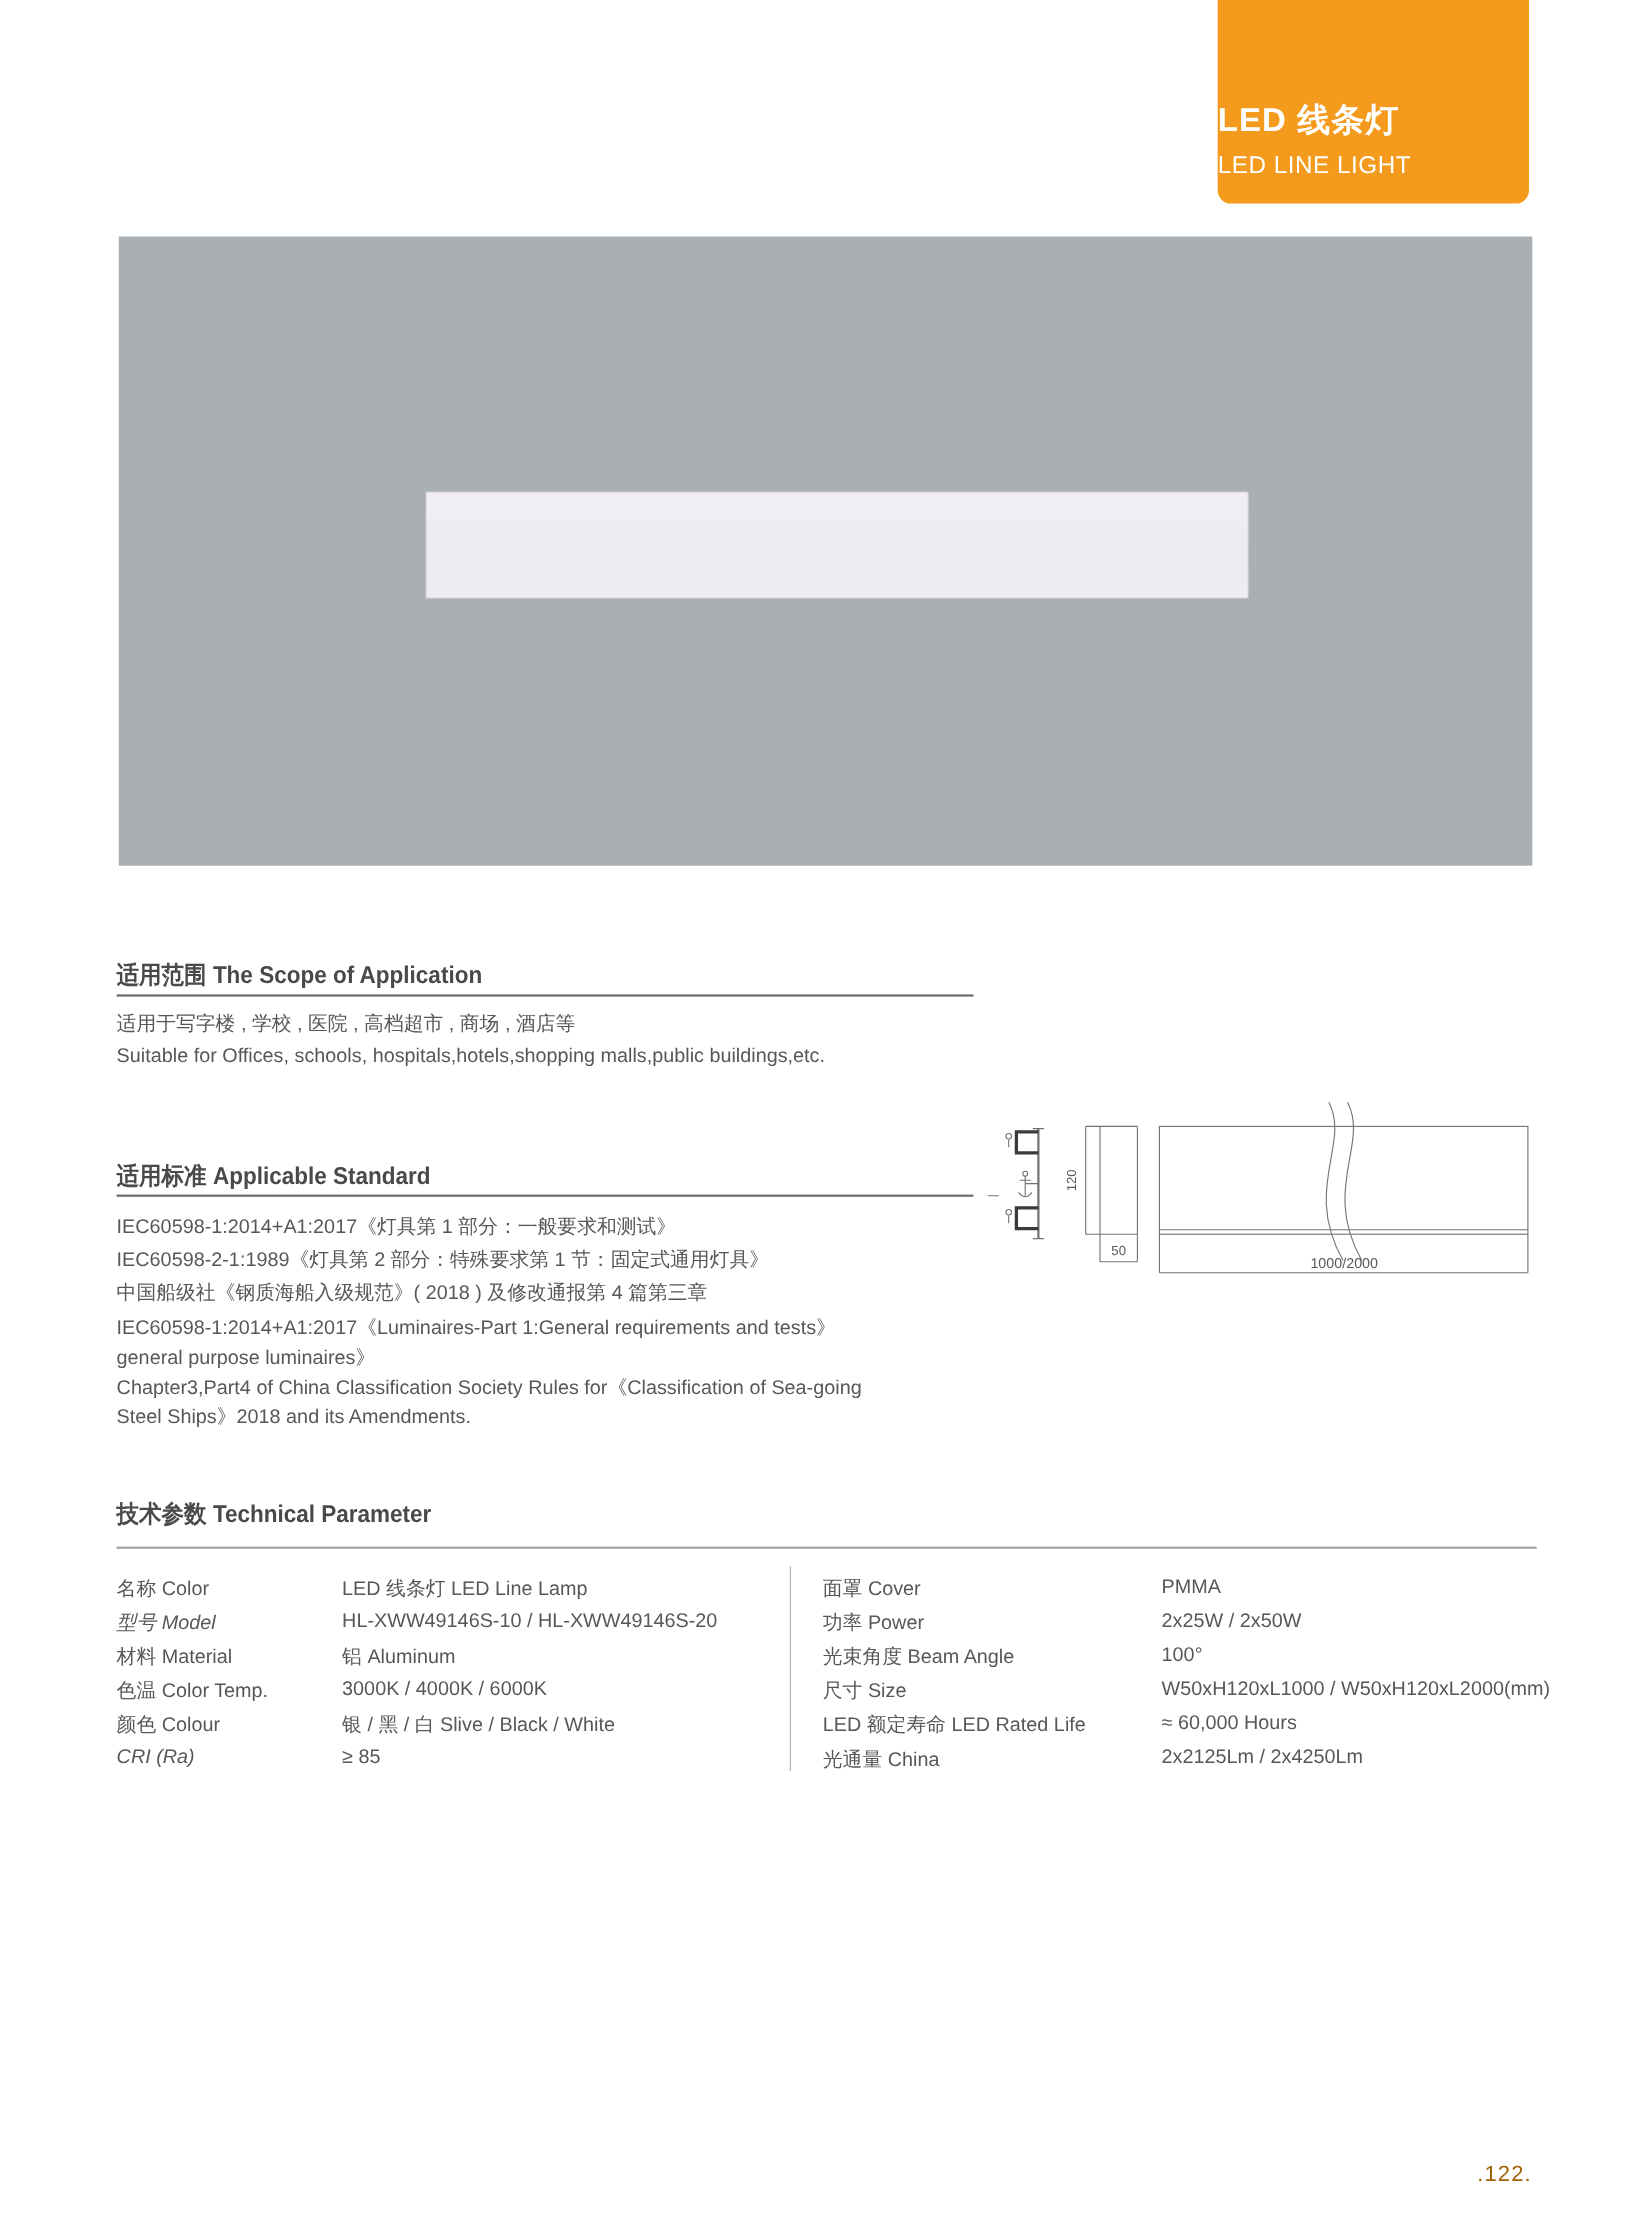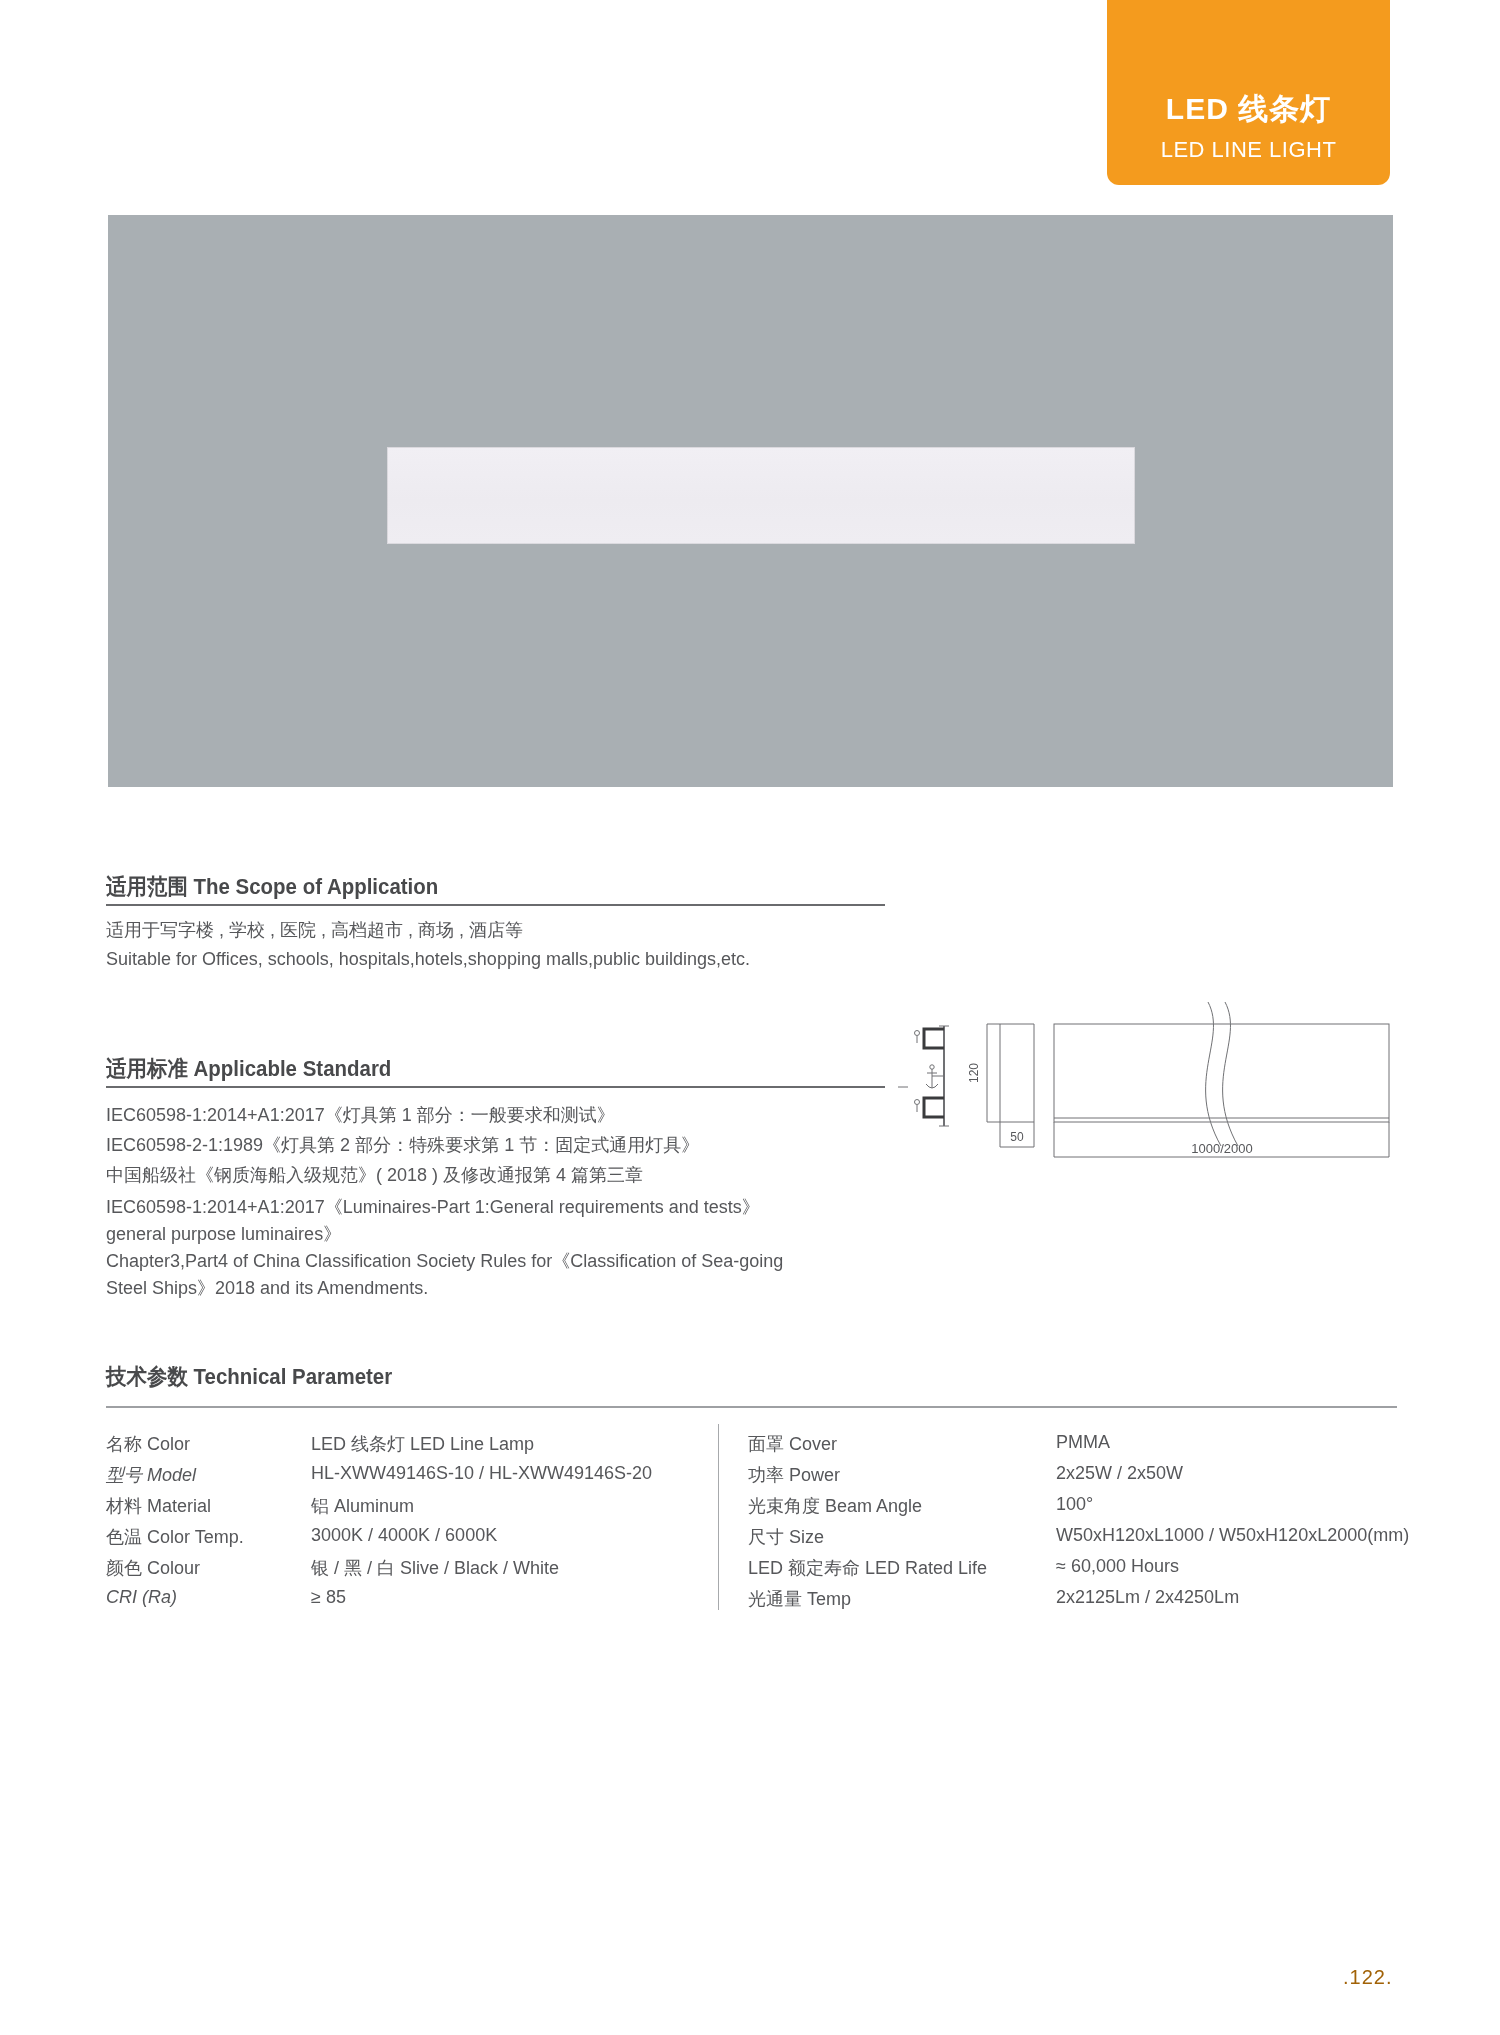--- a/index.html
+++ b/index.html
@@ -7,21 +7,21 @@
     width:1500px;height:2035px;position:relative;background:#ffffff;
     font-family:"Liberation Sans","DejaVu Sans",sans-serif;color:#56575a;
     overflow:hidden;
   }
   .abs{position:absolute;}
 
   
   .badge{
     left:1107px;top:0;width:283px;height:185px;background:#F49B1E;
     border-radius:0 0 12px 12px;display:flex;flex-direction:column;
-    align-items:center;justify-content:flex-end;padding-bottom:22px;
+    align-items:flex-start;justify-content:flex-end;padding-bottom:22px;
     box-sizing:border-box;color:#ffffff;
   }
   .badge-title{font-size:30px;font-weight:bold;letter-spacing:1px;}
   .badge-sub{font-size:22px;margin-top:7px;letter-spacing:0.5px;}
 
   
   .hero{left:108px;top:215px;width:1285px;height:572px;background:#A9AFB3;}
   .product{
     left:387px;top:447px;width:748px;height:97px;
     background:linear-gradient(180deg,#F1EFF4 0%,#EDEBF0 55%,#EFEDF2 100%);
@@ -151,16 +151,16 @@
 <div class="p-label" style="left:748px;top:1432px;">面罩 Cover</div>
 <div class="p-value" style="left:1056px;top:1432px;">PMMA</div>
 <div class="p-label" style="left:748px;top:1463px;">功率 Power</div>
 <div class="p-value" style="left:1056px;top:1463px;">2x25W / 2x50W</div>
 <div class="p-label" style="left:748px;top:1494px;">光束角度 Beam Angle</div>
 <div class="p-value" style="left:1056px;top:1494px;">100°</div>
 <div class="p-label" style="left:748px;top:1525px;">尺寸 Size</div>
 <div class="p-value" style="left:1056px;top:1525px;">W50xH120xL1000 / W50xH120xL2000(mm)</div>
 <div class="p-label" style="left:748px;top:1556px;">LED 额定寿命 LED Rated Life</div>
 <div class="p-value" style="left:1056px;top:1556px;">≈ 60,000 Hours</div>
-<div class="p-label" style="left:748px;top:1587px;">光通量 Temp</div>
+<div class="p-label" style="left:748px;top:1587px;">光通量 China</div>
 <div class="p-value" style="left:1056px;top:1587px;">2x2125Lm / 2x4250Lm</div>
 
 <div class="abs pagenum" style="left:1343px;top:1966px;">.122.</div>
 
 </body></html>

